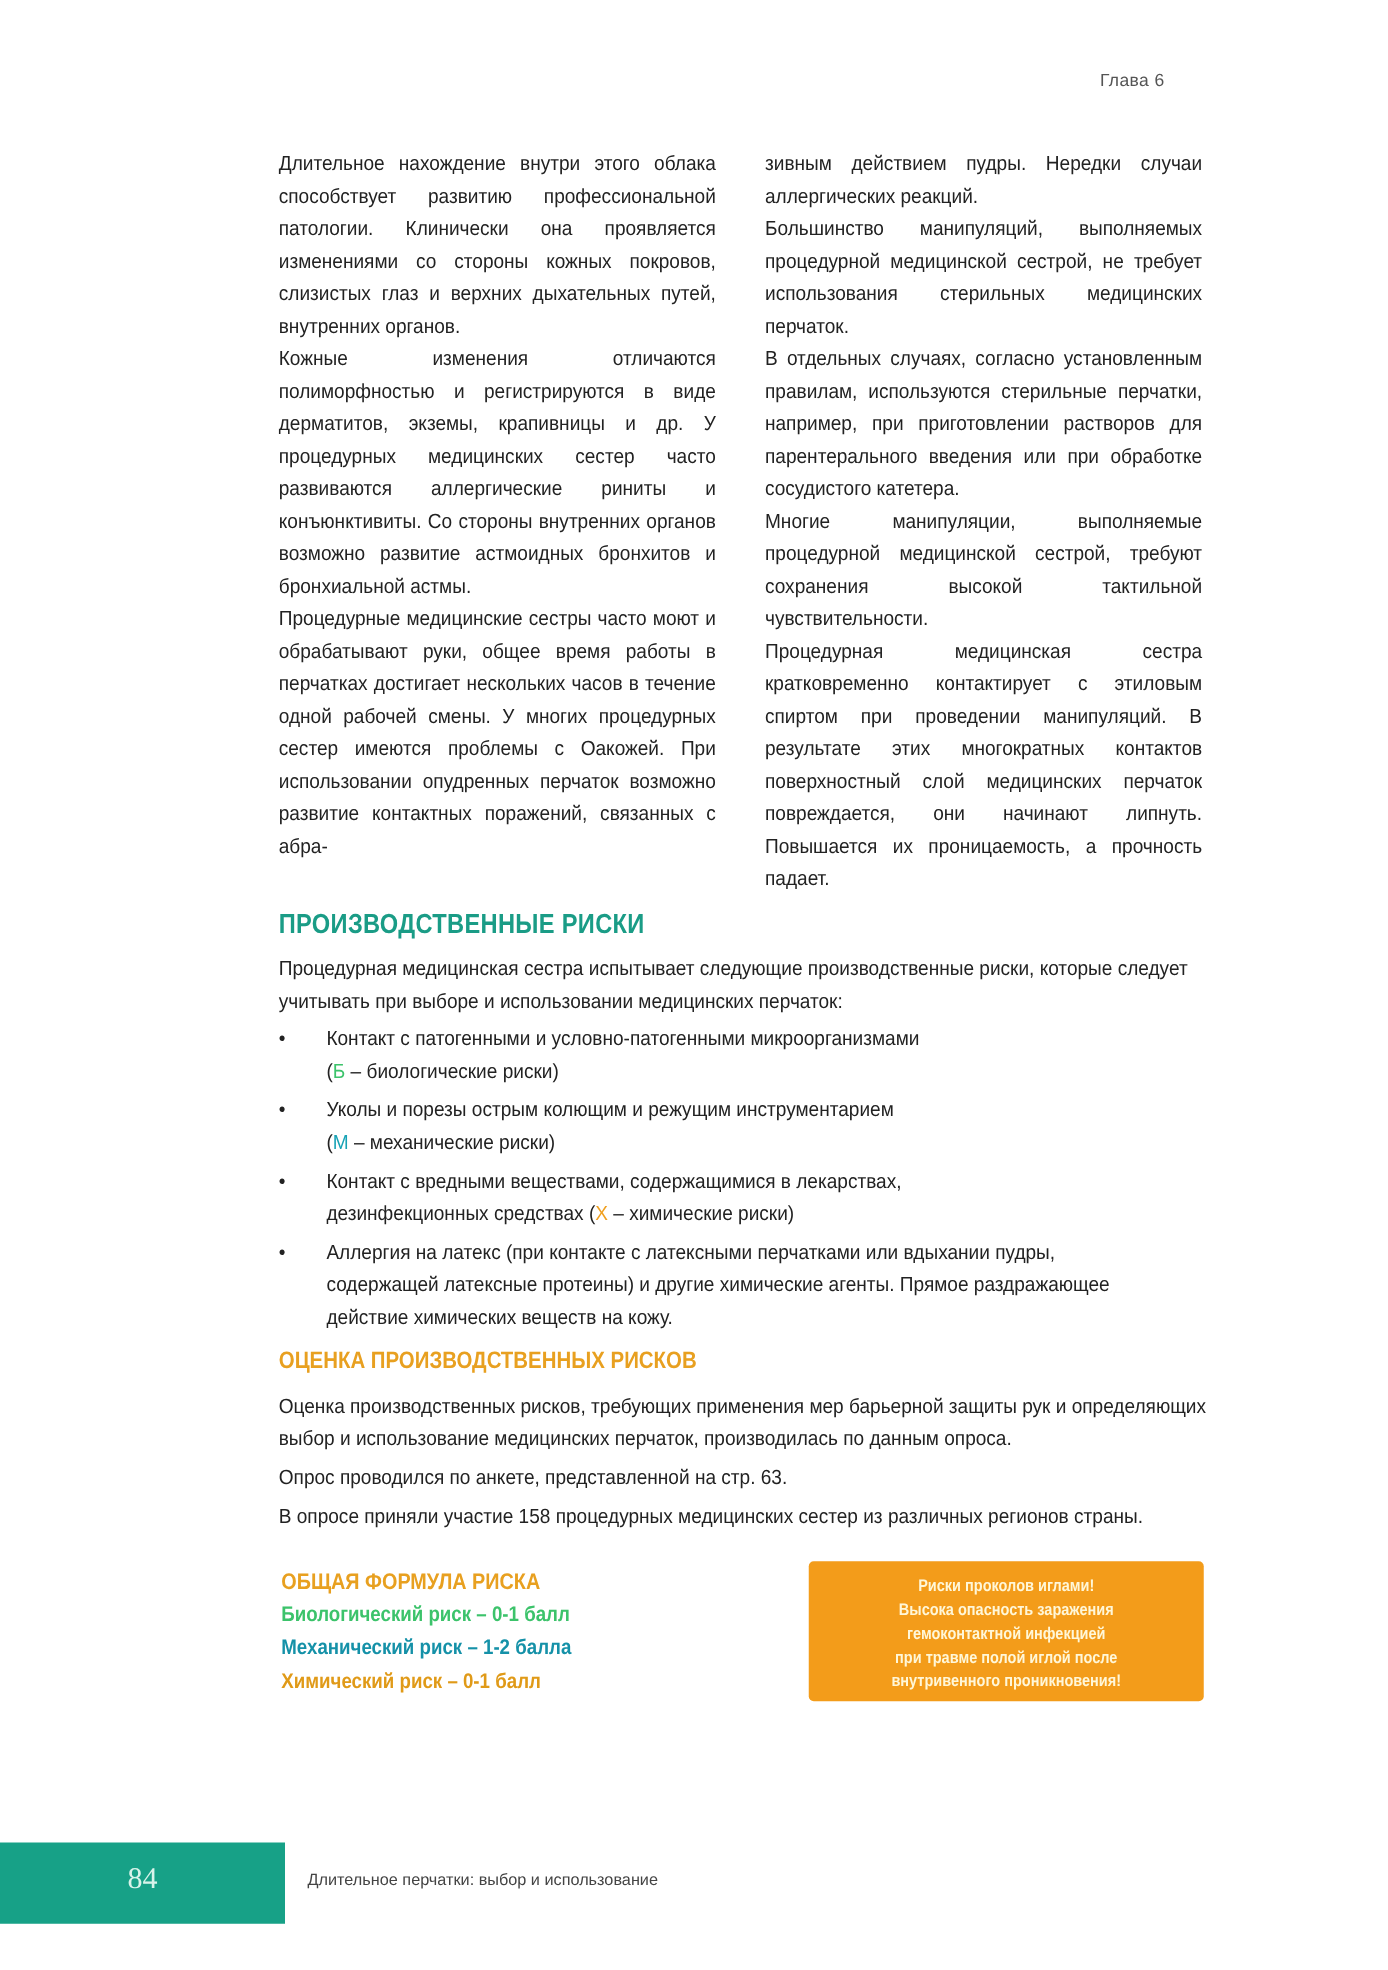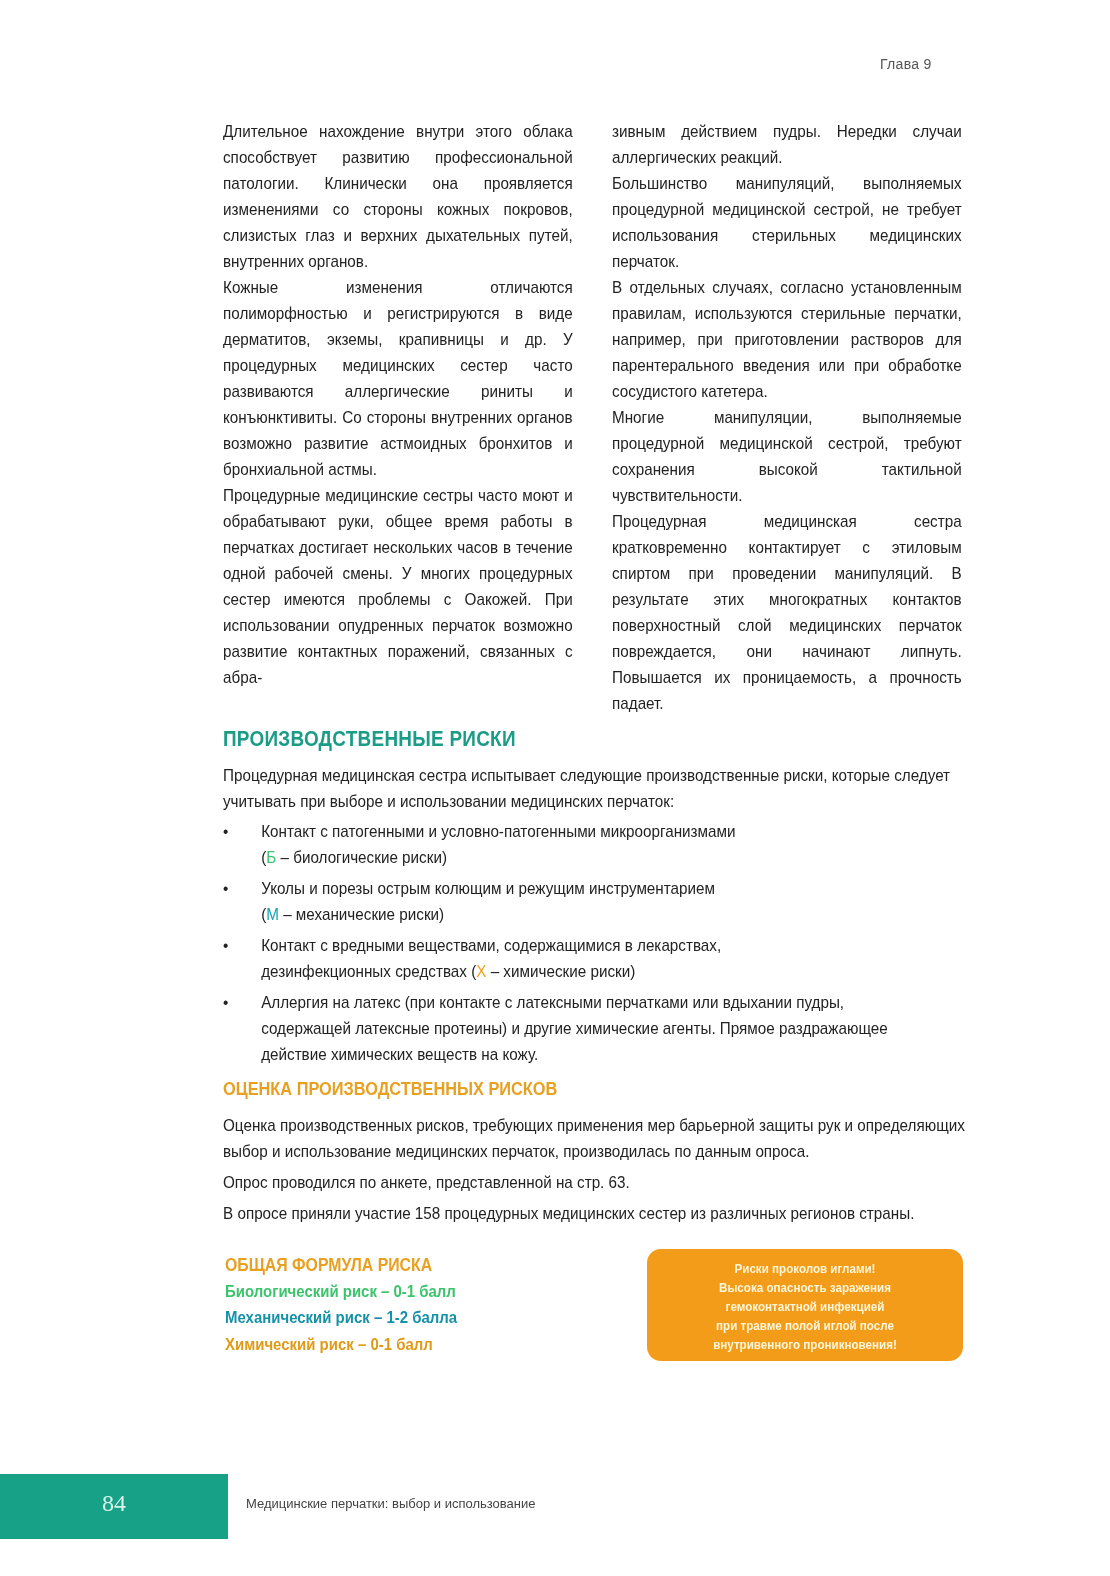--- a/index.html
+++ b/index.html
@@ -27,31 +27,31 @@
   .assess { position: absolute; left: 223px; top: 1112px; width: 800px; font-size: 16.4px; line-height: 26px;
             transform: scaleX(0.93); transform-origin: left top; }
   .assess p { margin: 0 0 5px 0; }
   .formula { position: absolute; left: 225px; top: 1252px; font-weight: bold; font-size: 17px; line-height: 26.5px;
              transform: scaleX(0.88); transform-origin: left top; }
   .formula .f-title { color: #e8a020; font-size: 18px; }
   .formula .f-bio { color: #3cc36b; }
   .formula .f-mech { color: #1591a8; }
   .formula .f-chem { color: #e09a18; }
   .alert-box { position: absolute; left: 647px; top: 1249px; width: 316px; height: 112px; background: #f39c1a;
-               border-radius: 14px; box-sizing: border-box; padding-top: 10px; text-align: center; color: #fff7d8;
+               border-radius: 4px; box-sizing: border-box; padding-top: 10px; text-align: center; color: #fff7d8;
                font-weight: bold; font-size: 13.5px; line-height: 19px; }
   .alert-box .line { display: block; transform: scaleX(0.86); }
   .footer-band { position: absolute; left: 0; top: 1474px; width: 228px; height: 65px; background: #17a187; }
   .page-number { position: absolute; left: 0; width: 228px; top: 1490px; text-align: center; font-size: 24px; color: #d8f3ea; font-family: Liberation Serif, serif; }
   .footer-title { position: absolute; left: 246px; top: 1496px; font-size: 13px; color: #444444; }
 </style>
 </head>
 <body>
 
-<div class="running-head">Глава 9</div>
+<div class="running-head">Глава 6</div>
 
 <div class="col left">
   <p>Длительное нахождение внутри этого облака способствует развитию профессиональной патологии. Клинически она проявляется изменениями со стороны кожных покровов, слизистых глаз и верхних дыхательных путей, внутренних органов.</p>
   <p>Кожные изменения отличаются полиморфностью и регистрируются в виде дерматитов, экземы, крапивницы и др. У процедурных медицинских сестер часто развиваются аллергические риниты и конъюнктивиты. Со стороны внутренних органов возможно развитие астмоидных бронхитов и бронхиальной астмы.</p>
   <p>Процедурные медицинские сестры часто моют и обрабатывают руки, общее время работы в перчатках достигает нескольких часов в течение одной рабочей смены. У многих процедурных сестер имеются проблемы с Оакожей. При использовании опудренных перчаток возможно развитие контактных поражений, связанных с абра-</p>
 </div>
 
 <div class="col right">
   <p>зивным действием пудры. Нередки случаи аллергических реакций.</p>
   <p>Большинство манипуляций, выполняемых процедурной медицинской сестрой, не требует использования стерильных медицинских перчаток.</p>
@@ -102,13 +102,13 @@
 <div class="alert-box">
   <span class="line">Риски проколов иглами!</span>
   <span class="line">Высока опасность заражения</span>
   <span class="line">гемоконтактной инфекцией</span>
   <span class="line">при травме полой иглой после</span>
   <span class="line">внутривенного проникновения!</span>
 </div>
 
 <div class="footer-band"></div>
 <div class="page-number">84</div>
-<div class="footer-title">Медицинские перчатки: выбор и использование</div>
+<div class="footer-title">Длительное перчатки: выбор и использование</div>
 
 </body></html>

